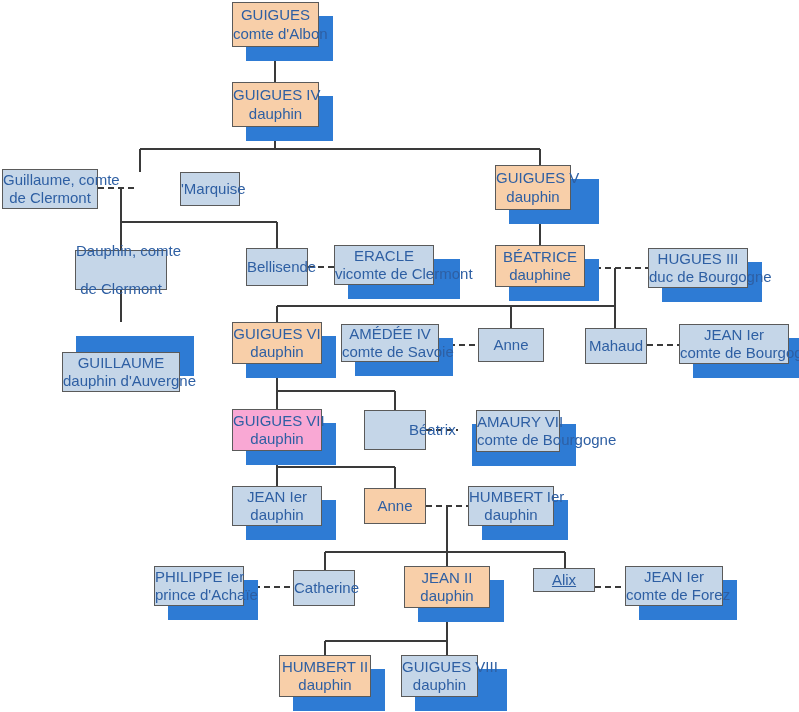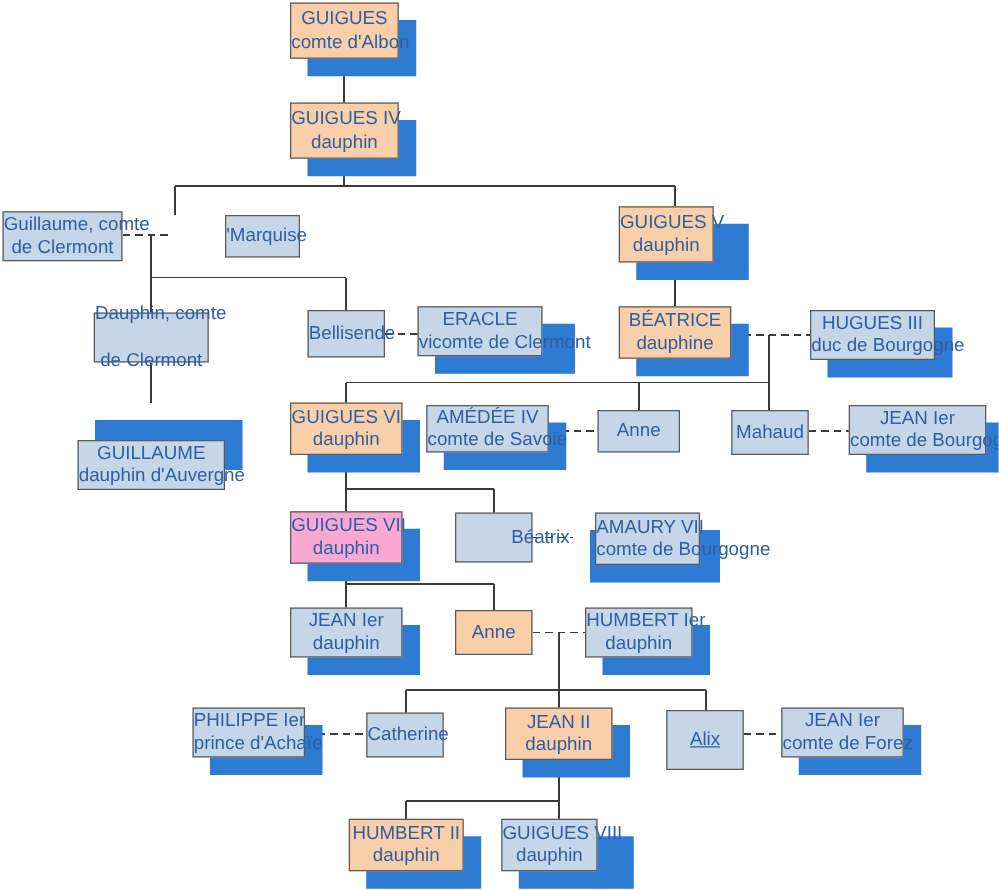--- a/index.html
+++ b/index.html
@@ -167,21 +167,21 @@
         <span class="l2">prince d'Achaïe</span>
       </div>
       <div class="node blue" style="left: 293px; top: 570px; width: 62px; height: 36px; background: rgb(197, 214, 232); border-color: rgb(90, 90, 90); color: rgb(46, 95, 163);">
         <span class="l1">Catherine</span>
       </div>
       <div class="shadow" style="left: 418px; top: 580px; width: 86px; height: 42px; background: rgb(46, 123, 212);"></div>
       <div class="node orange" style="left: 404px; top: 566px; width: 86px; height: 42px; background: rgb(248, 207, 169); border-color: rgb(90, 90, 90); color: rgb(46, 95, 163);">
         <span class="l1">JEAN II</span>
         <span class="l2">dauphin</span>
       </div>
-      <div class="node blue" style="left: 533px; top: 568px; width: 62px; height: 48px; background: rgb(197, 214, 232); border-color: rgb(90, 90, 90); color: rgb(46, 95, 163); text-decoration: underline;">
+      <div class="node blue" style="left: 533px; top: 568px; width: 62px; height: 24px; background: rgb(197, 214, 232); border-color: rgb(90, 90, 90); color: rgb(46, 95, 163); text-decoration: underline;">
         <span class="l1">Alix</span>
       </div>
       <div class="shadow" style="left: 639px; top: 580px; width: 98px; height: 40px; background: rgb(46, 123, 212);"></div>
       <div class="node blue" style="left: 625px; top: 566px; width: 98px; height: 40px; background: rgb(197, 214, 232); border-color: rgb(90, 90, 90); color: rgb(46, 95, 163);">
         <span class="l1">JEAN Ier</span>
         <span class="l2">comte de Forez</span>
       </div>
       <div class="shadow" style="left: 293px; top: 669px; width: 92px; height: 42px; background: rgb(46, 123, 212);"></div>
       <div class="node orange" style="left: 279px; top: 655px; width: 92px; height: 42px; background: rgb(248, 207, 169); border-color: rgb(90, 90, 90); color: rgb(46, 95, 163);">
         <span class="l1">HUMBERT II</span>

